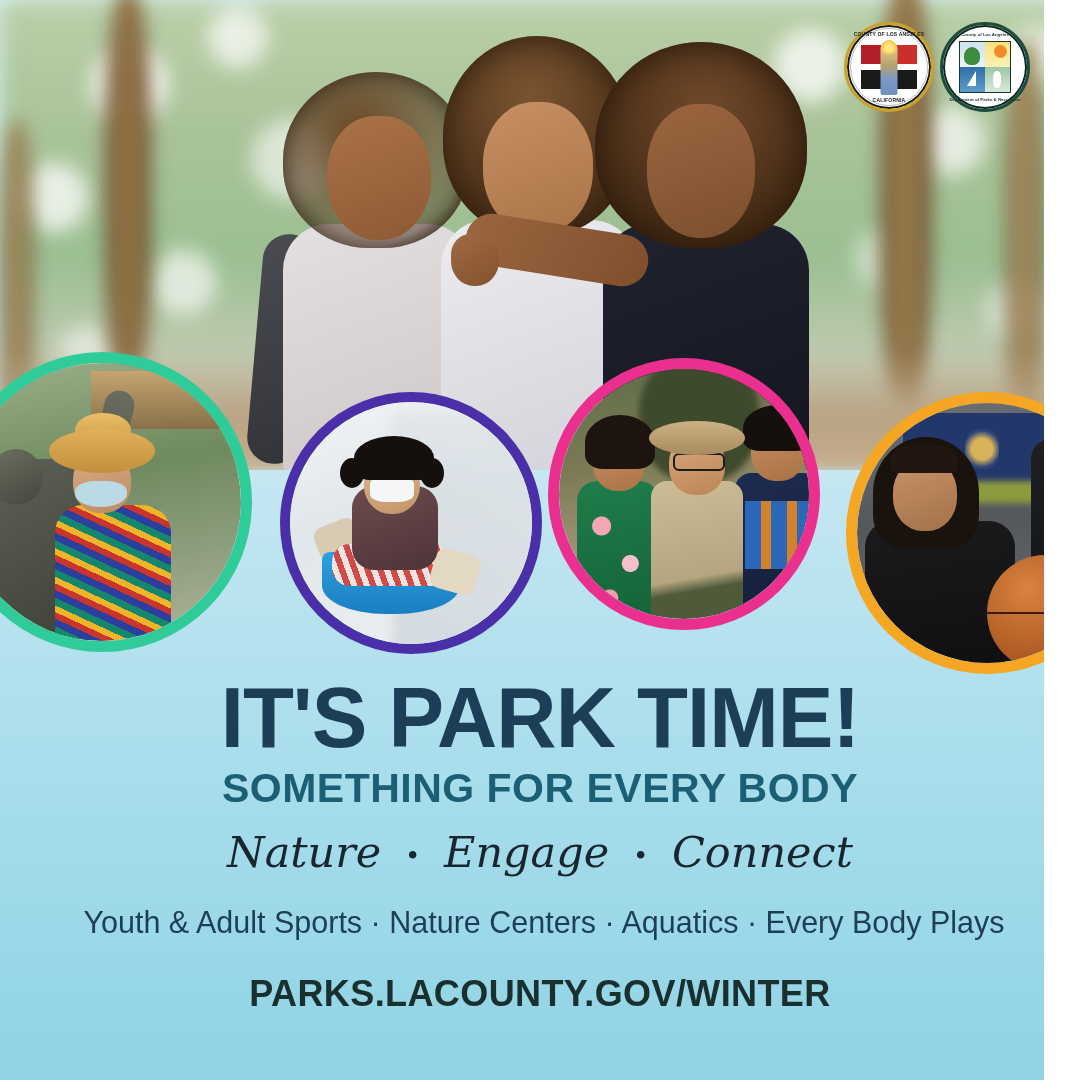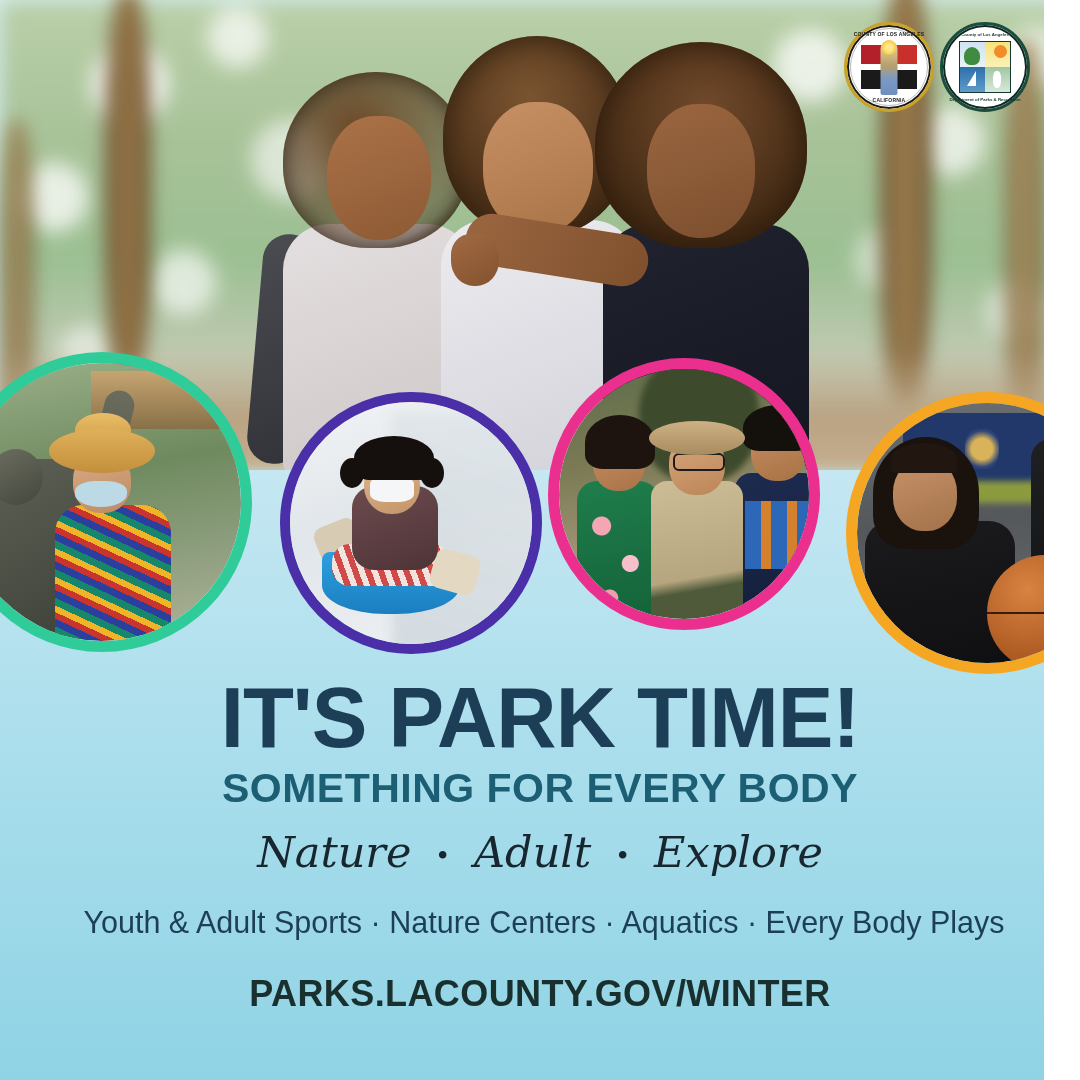--- a/index.html
+++ b/index.html
@@ -401,23 +401,23 @@
 
   </div>
 
   <div class="copy">
     <h1 class="headline">IT'S PARK TIME!</h1>
     <h2 class="subhead">SOMETHING FOR EVERY BODY</h2>
 
     <div class="script">
       <span>Nature</span>
       <span class="dot">•</span>
-      <span>Adult</span>
+      <span>Engage</span>
       <span class="dot">•</span>
-      <span>Explore</span>
+      <span>Connect</span>
     </div>
 
     <div class="programs">
       <div class="pline">Youth &amp; Adult Sports · Nature Centers · Aquatics · Every Body Plays</div>
     </div>
 
     <div class="url">PARKS.LACOUNTY.GOV/WINTER</div>
   </div>
 
 </div>

